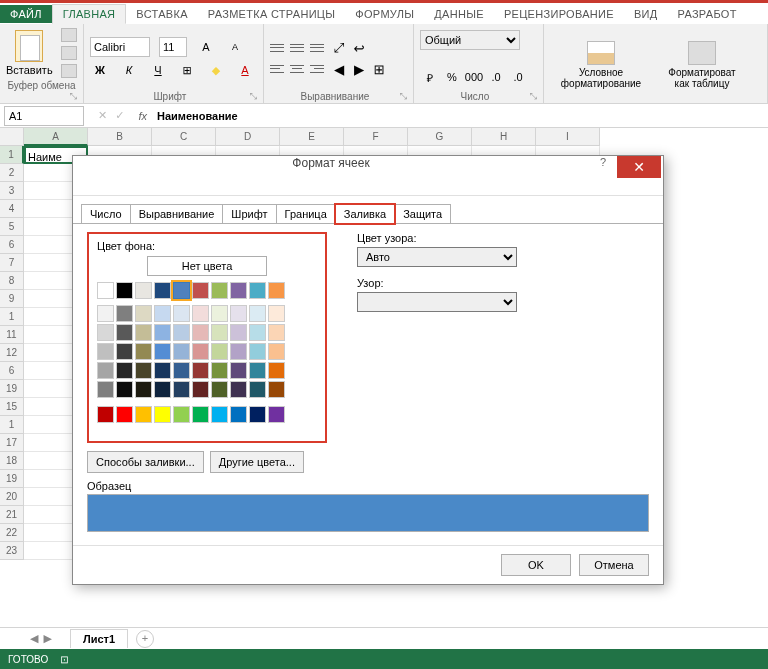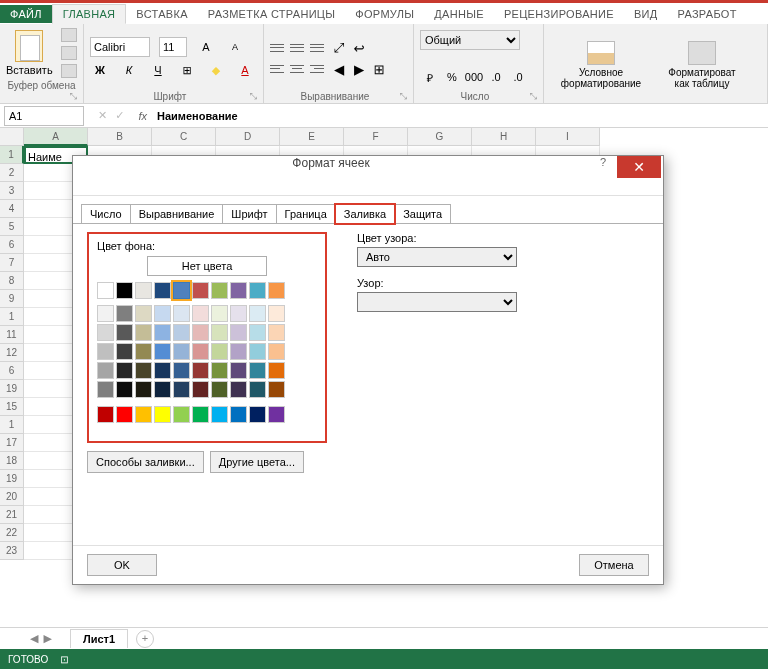--- a/index.html
+++ b/index.html
@@ -80,21 +80,21 @@
 
 .dialog-overlay { position: absolute; top: 155px; left: 72px; width: 592px; height: 430px; background: #fff; border: 1px solid #888; box-shadow: 3px 3px 12px rgba(0,0,0,0.3); display: flex; flex-direction: column; }
 .dialog-title-bar { height: 40px; background: #fff; display: flex; align-items: flex-start; border-bottom: 1px solid #e0e0e0; }
 .dialog-title { flex: 1; text-align: center; font-size: 12px; color: #444; }
 .dialog-help { width: 28px; text-align: center; color: #666; cursor: pointer; }
 .dialog-close { width: 44px; height: 22px; background: #c8392e; color: #fff; text-align: center; line-height: 22px; font-size: 14px; cursor: pointer; margin-right: 2px; }
 .dialog-tabs { display: flex; padding: 8px 8px 0; }
 .dialog-tabs .dtab { padding: 3px 8px; border: 1px solid #b0b0b0; font-size: 11px; cursor: pointer; background: #fff; margin-right: -1px; }
 .dialog-tabs .dtab.active { border-bottom: 1px solid #fff; position: relative; z-index: 2; outline: 2px solid #d93b2b; outline-offset: -1px; }
 .dialog-body { flex: 1; padding: 8px 14px; display: flex; gap: 30px; border-top: 1px solid #b0b0b0; margin-top: -1px; }
-.dialog-footer { padding: 8px 14px; display: flex; justify-content: space-between; gap: 24px; border-top: 1px solid #e0e0e0; }
+.dialog-footer { padding: 8px 14px; display: flex; justify-content: flex-end; gap: 8px; border-top: 1px solid #e0e0e0; }
 .dialog-footer button { width: 70px; height: 22px; border: 1px solid #adadad; background: #f0f0f0; font-size: 11px; cursor: pointer; }
 
 .fill-left { width: 240px; }
 .red-frame { border: 2px solid #d93b2b; padding: 6px 8px 10px; }
 .label-bold { font-size: 11px; margin-bottom: 4px; display: block; }
 .no-color-btn { width: 120px; height: 20px; border: 1px solid #adadad; background: #fff; font-size: 11px; cursor: pointer; display: block; margin: 0 auto 6px; }
 
 .color-grid { display: grid; grid-template-columns: repeat(10, 17px); gap: 2px; margin-bottom: 8px; }
 .color-grid.accent { margin-bottom: 6px; }
 .swatch { width: 17px; height: 17px; border: 1px solid #ccc; cursor: pointer; }
@@ -672,18 +672,22 @@
         <button>Способы заливки...</button>
         <button>Другие цвета...</button>
       </div>
     </div>
     <div class="fill-right">
       <span class="right-label">Цвет узора:</span>
       <select class="right-select"><option>Авто</option></select>
       <span class="right-label">Узор:</span>
       <select class="right-select"><option></option></select>
     </div>
+    <div class="sample-area">
+      <div class="sample-label">Образец</div>
+      <div class="sample-box"></div>
+    </div>
   </div>
   <div class="dialog-footer">
     <button>OK</button>
     <button>Отмена</button>
   </div>
 </div>
 
 </body></html>

